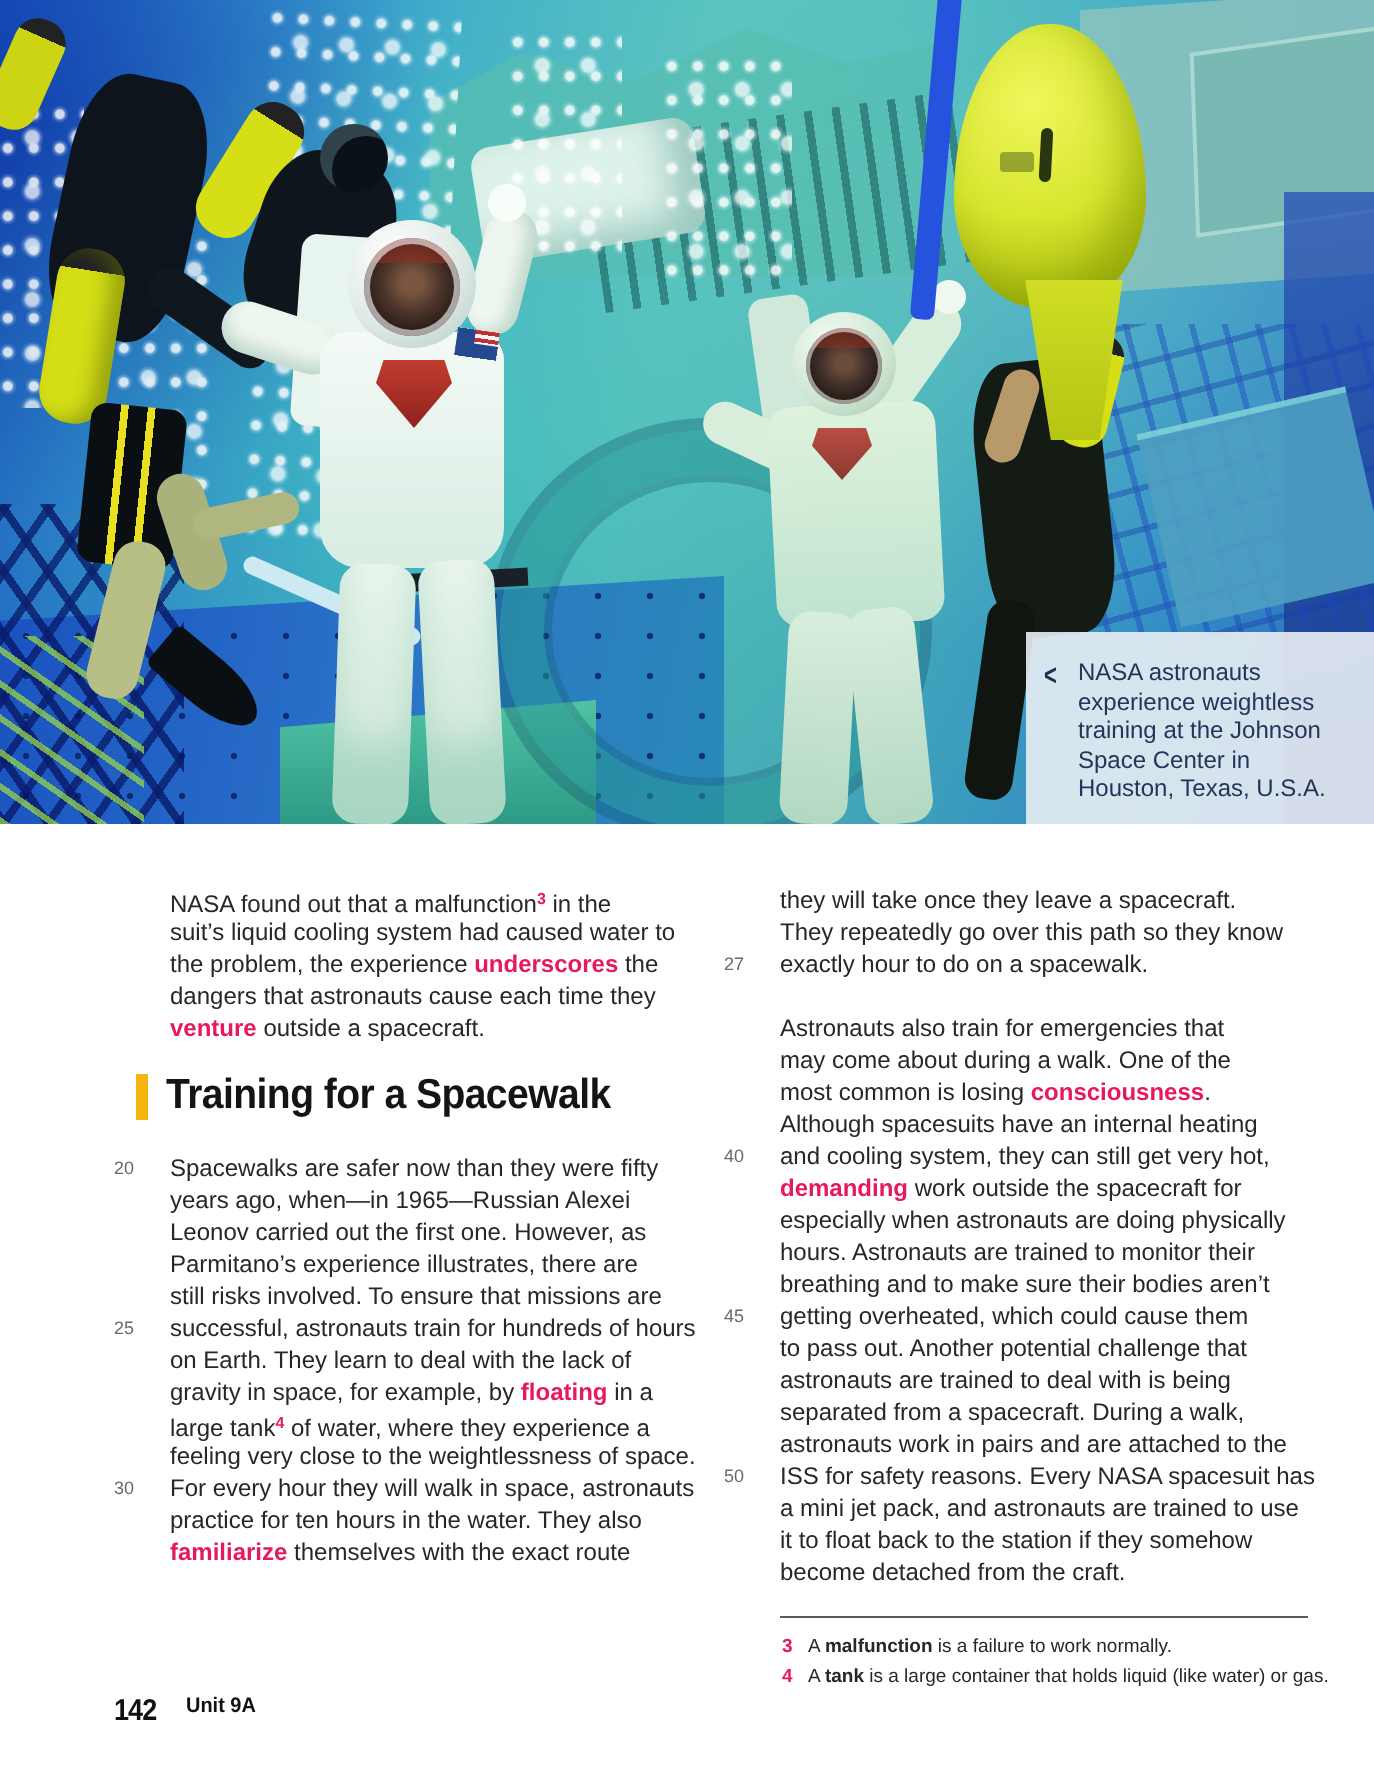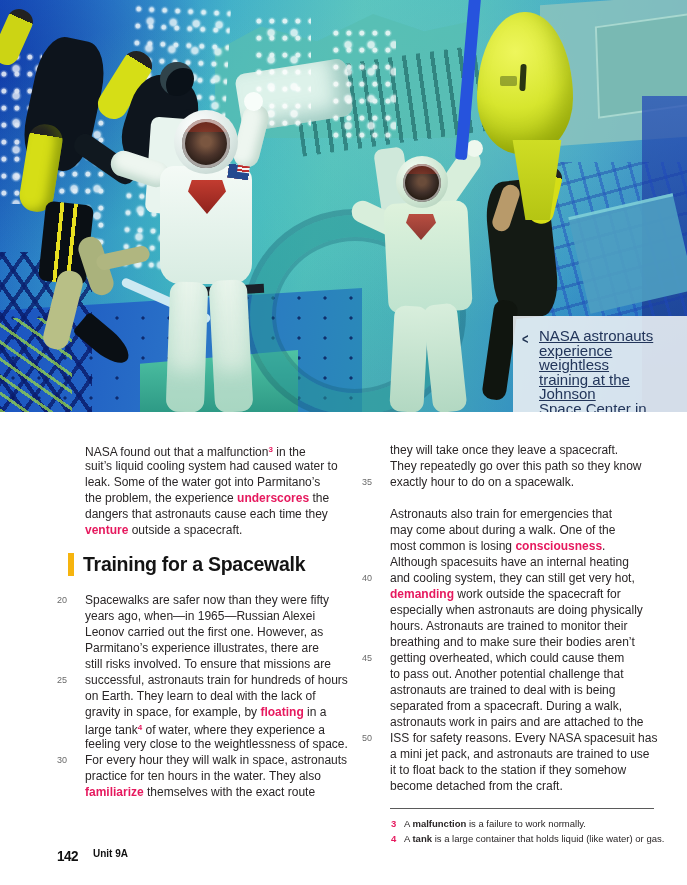--- a/index.html
+++ b/index.html
@@ -13,21 +13,21 @@
   .visor{border-radius:50%;}
   .bubbles{background-image:
       radial-gradient(circle at 30% 30%, rgba(255,255,255,.95) 2px, rgba(255,255,255,.28) 3px, transparent 4.5px),
       radial-gradient(circle at 70% 62%, rgba(255,255,255,.85) 3px, rgba(230,250,255,.25) 4.5px, transparent 6px);
     background-size:13px 17px,23px 27px;opacity:.85;}
   
   .caption{position:absolute;right:0;top:316px;width:174px;height:96px;z-index:60;
     background:rgba(233,238,243,.9);display:flex;padding:13px 8px 0 9px;box-sizing:border-box;}
   .cap-chev{flex:0 0 17px;font-weight:bold;color:#1c2f4e;font-size:11px;line-height:14px;
     transform:scaleY(1.35);transform-origin:top;}
-  .cap-lines{font-size:15px;line-height:14.6px;color:#22355a;text-decoration:underline;}
+  .cap-lines{font-size:12px;line-height:14.6px;color:#22355a;}
   
   .content{position:absolute;top:442px;left:0;display:flex;}
   .col{box-sizing:border-box;}
   .col-left{margin-left:57px;width:290px;}
   .col-right{margin-left:15px;width:297px;}
   .tline{position:relative;padding-left:28px;height:16px;line-height:16px;font-size:12px;
     color:#2a2627;white-space:nowrap;}
   .lnum{position:absolute;left:0;top:1px;font-size:9px;color:#6a6a6a;line-height:15px;}
   .vocab{color:#e6195e;font-weight:bold;}
   .sup{color:#e6195e;font-weight:bold;font-size:8px;vertical-align:4px;}
@@ -157,21 +157,20 @@
           <div>Houston, Texas, U.S.A.</div>
         </div>
     </div>
   </div>
 
   <div class="content">
     <div class="col col-left">
         <div class="para">
           <div class="tline"><span class="lnum"></span><span><span>NASA found out that a malfunction</span><span class="sup">3</span><span> in the</span></span></div>
           <div class="tline"><span class="lnum"></span><span><span>suit’s liquid cooling system had caused water to</span></span></div>
-          <div class="tline"><span class="lnum"></span><span><span>leak. Some of the water got into Parmitano’s</span></span></div>
           <div class="tline"><span class="lnum"></span><span><span>the problem, the experience </span><span class="vocab">underscores</span><span> the</span></span></div>
           <div class="tline"><span class="lnum"></span><span><span>dangers that astronauts cause each time they</span></span></div>
           <div class="tline"><span class="lnum"></span><span><span class="vocab">venture</span><span> outside a spacecraft.</span></span></div>
         </div>
         <div class="heading-row">
           <span class="hbar"></span>
           <h2 class="heading">Training for a Spacewalk</h2>
         </div>
         <div class="para">
           <div class="tline"><span class="lnum">20</span><span><span>Spacewalks are safer now than they were fifty</span></span></div>
@@ -186,21 +185,21 @@
           <div class="tline"><span class="lnum"></span><span><span>feeling very close to the weightlessness of space.</span></span></div>
           <div class="tline"><span class="lnum">30</span><span><span>For every hour they will walk in space, astronauts</span></span></div>
           <div class="tline"><span class="lnum"></span><span><span>practice for ten hours in the water. They also</span></span></div>
           <div class="tline"><span class="lnum"></span><span><span class="vocab">familiarize</span><span> themselves with the exact route</span></span></div>
         </div>
       </div>
     <div class="col col-right">
         <div class="para">
           <div class="tline"><span class="lnum"></span><span><span>they will take once they leave a spacecraft.</span></span></div>
           <div class="tline"><span class="lnum"></span><span><span>They repeatedly go over this path so they know</span></span></div>
-          <div class="tline"><span class="lnum">35</span><span><span>exactly hour to do on a spacewalk.</span></span></div>
+          <div class="tline"><span class="lnum">27</span><span><span>exactly hour to do on a spacewalk.</span></span></div>
         </div>
         <div class="para">
           <div class="tline"><span class="lnum"></span><span><span>Astronauts also train for emergencies that</span></span></div>
           <div class="tline"><span class="lnum"></span><span><span>may come about during a walk. One of the</span></span></div>
           <div class="tline"><span class="lnum"></span><span><span>most common is losing </span><span class="vocab">consciousness</span><span>.</span></span></div>
           <div class="tline"><span class="lnum"></span><span><span>Although spacesuits have an internal heating</span></span></div>
           <div class="tline"><span class="lnum">40</span><span><span>and cooling system, they can still get very hot,</span></span></div>
           <div class="tline"><span class="lnum"></span><span><span class="vocab">demanding</span><span> work outside the spacecraft for</span></span></div>
           <div class="tline"><span class="lnum"></span><span><span>especially when astronauts are doing physically</span></span></div>
           <div class="tline"><span class="lnum"></span><span><span>hours. Astronauts are trained to monitor their</span></span></div>

